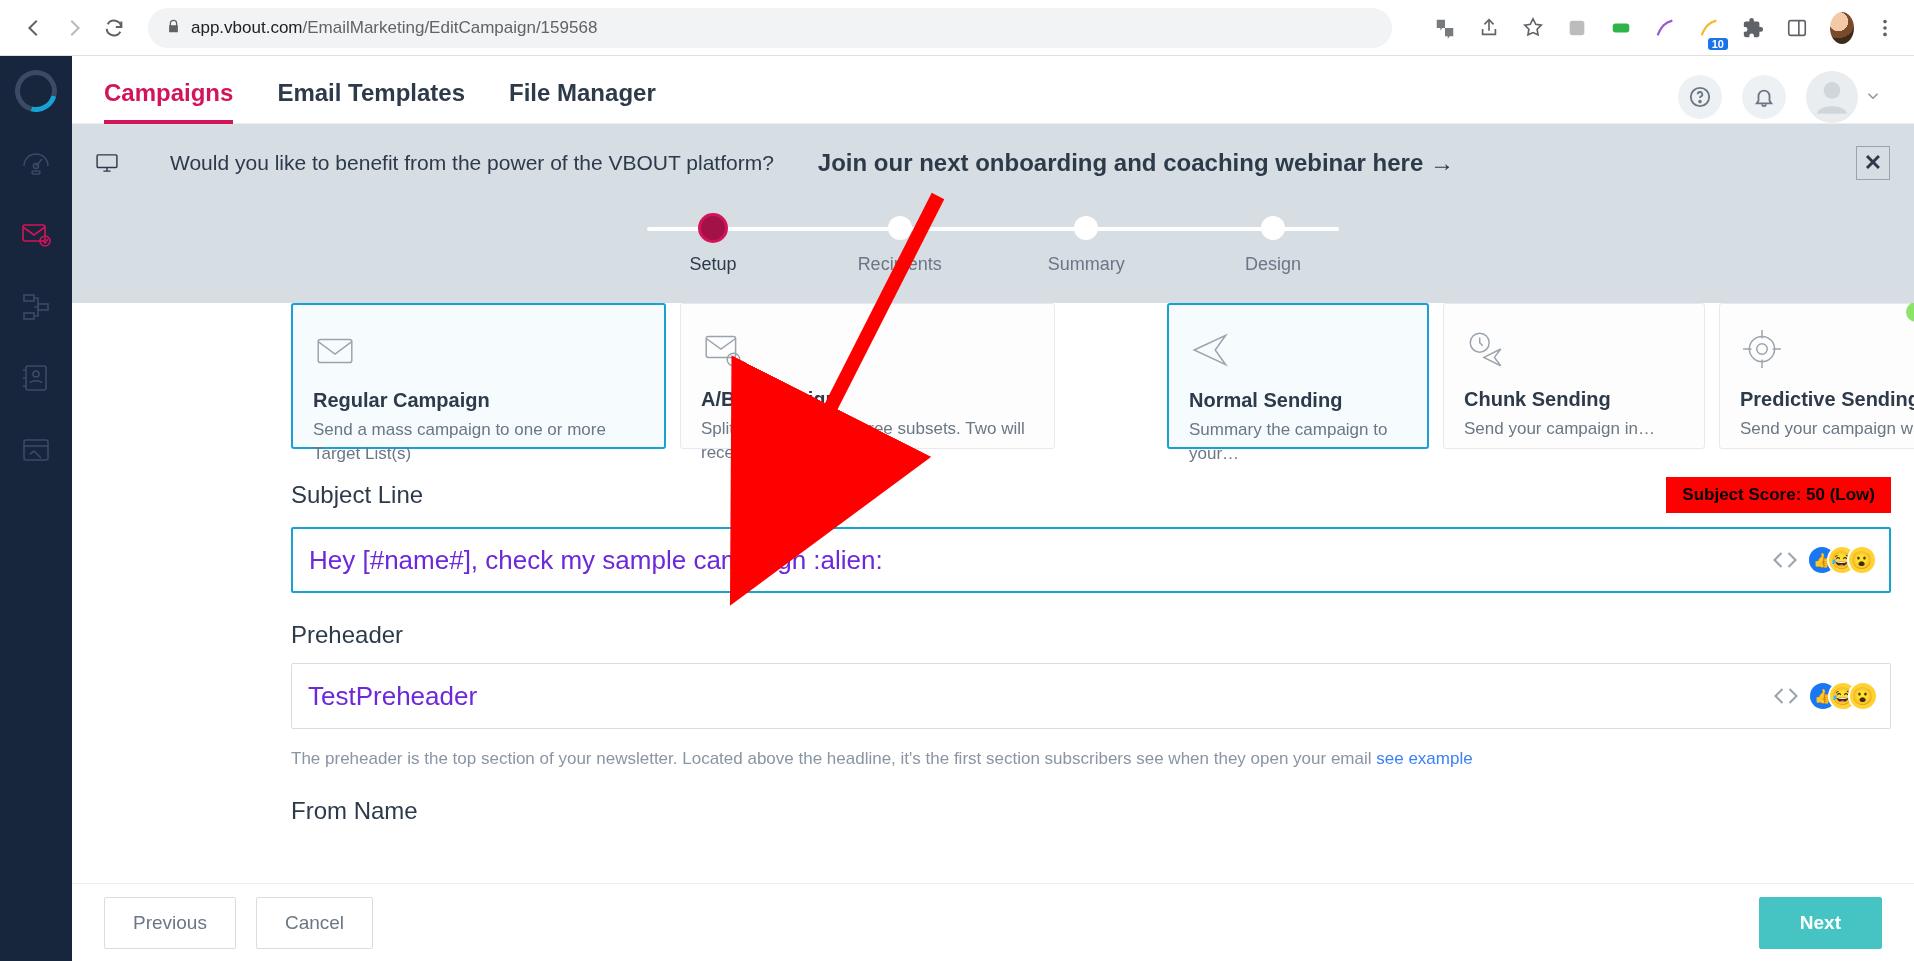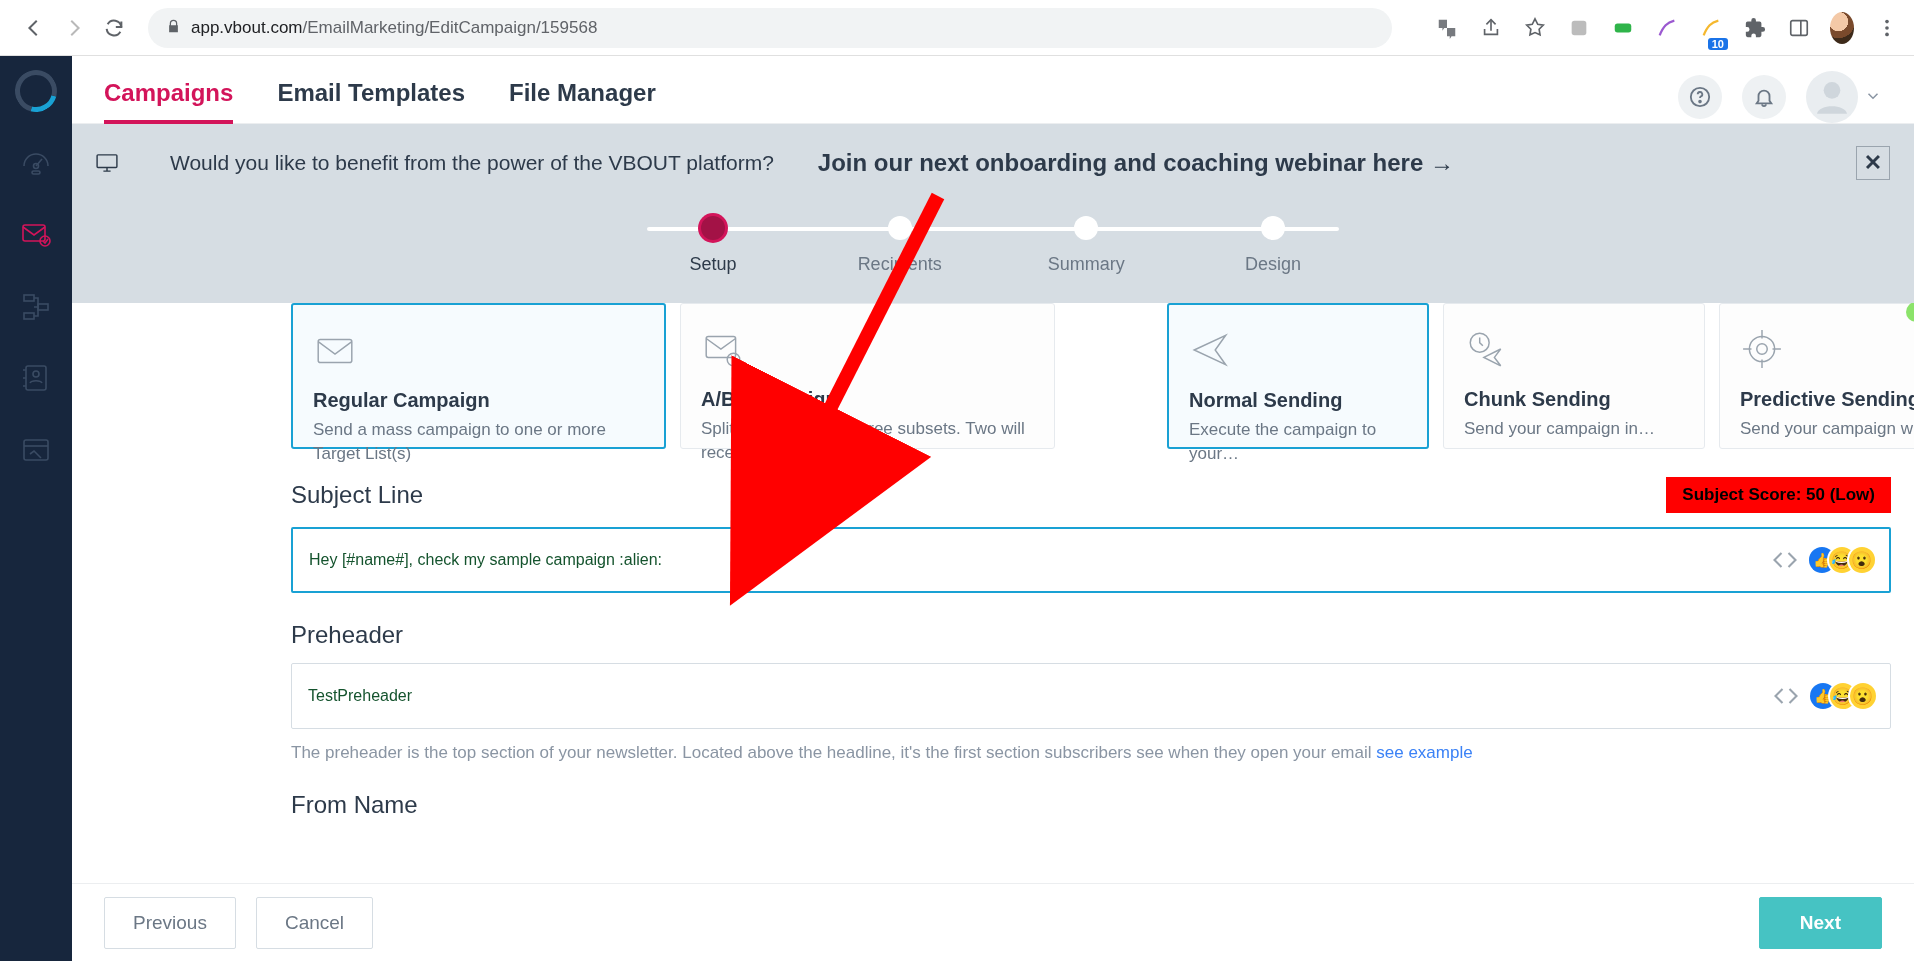--- a/index.html
+++ b/index.html
@@ -23,21 +23,21 @@
   .chrome .nav-btn { width:40px; height:40px; display:flex; align-items:center; justify-content:center; border-radius:50%; cursor:pointer; }
   .chrome .nav-btn svg { width:22px; height:22px; }
   .chrome .nav-btn.disabled svg { stroke:#b9b9b9; }
   .chrome .nav-btn.enabled svg { stroke:#5f6368; }
   .url-pill { flex:0 0 auto; margin-left:14px; height:40px; border-radius:22px; background:#f1f3f4; display:flex; align-items:center; padding:0 24px 0 18px; gap:10px; width:1244px; }
   .url-pill .lock svg{ width:15px; height:15px; fill:#5f6368;}
   .url-host { font-size:17px; color:#202124; }
   .url-path { font-size:17px; color:#606368; }
   .chrome-spacer { flex:1; }
   .chrome-right { display:flex; align-items:center; gap:20px; padding-right:8px; }
-  .chrome-right .cicon { width:24px; height:24px; display:flex; align-items:center; justify-content:flex-end; position:relative; cursor:pointer;}
+  .chrome-right .cicon { width:24px; height:24px; display:flex; align-items:center; justify-content:flex-start; position:relative; cursor:pointer;}
   .chrome-right .cicon svg{ width:22px; height:22px; }
   .badge10 { position:absolute; bottom:-10px; right:-6px; background:#1a73e8; color:#fff; font-size:11px; font-weight:700; padding:0 4px; border-radius:3px;}
   .avatar-img { width:32px; height:32px; border-radius:50%; background: radial-gradient(circle at 35% 30%, #f4c9a7 0 35%, #7a4a2c 36% 60%, #3d2a1a 61% 100%); }
 
   
   .viewport { flex:1; display:flex; min-height:0;}
 
   
   .sidebar { width:72px; background:var(--sidebar-bg); display:flex; flex-direction:column; align-items:center; padding-top:14px; gap:28px;}
   .sb-logo { width:42px; height:42px; border-radius:50%; border:5px solid #3a4b63; border-bottom-color:#19a1d4; transform:rotate(-30deg);}
@@ -91,34 +91,34 @@
   .group2 .card{ width:262px;}
   .gap-between { width:84px; flex:0 0 84px;}
   .pill-active { position:absolute; right:8px; top:-2px; background:#8be36a; color:#2e6b16; font-size:14px; font-weight:700; padding:2px 12px; border-radius:12px;}
 
   .section { margin-top:28px; margin-left:98px; width:1600px;}
   .section-label { font-size:24px; color:#2d3a4a; }
   .sub-row { display:flex; align-items:center; }
   .score-badge { margin-left:auto; background:#ff0000; color:#000; font-size:17px; font-weight:700; padding:8px 16px;}
   .text-input-wrap { margin-top:14px; border:1px solid #d6dde3; border-radius:2px; display:flex; align-items:center; padding:0 14px; height:66px; gap:16px;}
   .text-input-wrap.focused { border:2px solid #19a1d4;}
-  .text-input-wrap input { flex:1; border:none; outline:none; font-size:16px; color:#14532d; background:transparent; font-family:inherit;}
+  .text-input-wrap input { flex:1; border:none; outline:none; font-size:26px; color:#6d28d9; background:transparent; font-family:inherit;}
   .text-input-wrap input::placeholder{ color:#9aa4ae;}
   .inp-icon { cursor:pointer; display:flex; align-items:center;}
   .inp-icon.code svg{ width:28px; height:28px; stroke:#9aa4ae; fill:none; stroke-width:1.8;}
   .emoji-trio { display:flex; }
   .emoji-trio span{ width:26px; height:26px; border-radius:50%; display:inline-block; margin-left:-6px; box-shadow:0 0 0 2px #fff;}
   .emoji-trio span:nth-child(1){ background:#1877f2; position:relative;}
   .emoji-trio span:nth-child(1)::after{content:"👍"; position:absolute; inset:0; display:flex;align-items:center;justify-content:center; font-size:14px;}
   .emoji-trio span:nth-child(2){ background:#ffd233; position:relative;}
   .emoji-trio span:nth-child(2)::after{content:"😂"; position:absolute; inset:0; display:flex;align-items:center;justify-content:center; font-size:17px;}
   .emoji-trio span:nth-child(3){ background:#ffd233; position:relative;}
   .emoji-trio span:nth-child(3)::after{content:"😮"; position:absolute; inset:0; display:flex;align-items:center;justify-content:center; font-size:17px;}
 
-  .helper { margin-top:14px; font-size:17px; color:#8a95a3;}
+  .helper { margin-top:20px; font-size:17px; color:#8a95a3;}
   .helper a { color:var(--text-link); cursor:pointer; text-decoration:none;}
 
   
   .action-bar { height:78px; border-top:1px solid #eceef0; display:flex; align-items:center; padding:0 32px; gap:20px; background:#fff;}
   .btn { height:52px; padding:0 28px; border:1px solid #d6dde3; background:#fff; color:#6b7785; font-size:19px; cursor:pointer; border-radius:2px;}
   .btn.primary { background:#46c3c3; border-color:#46c3c3; color:#fff; font-weight:600; padding:0 40px;}
   .action-bar .spacer{ flex:1;}
 
   
   .arrow-overlay { position:absolute; left:0; top:0; pointer-events:none; z-index:50;}
@@ -360,21 +360,21 @@
           <div class="gap-between"></div>
           <div class="group2" style="display:flex; gap:14px;">
             <div class="card selected">
               <div class="cicon">
                   <svg viewBox="0 0 40 40">
                     <path d="M4 20l30-14-10 14 10 14z"></path>
                   </svg>
                 </div>
               <div class="body">
                   <h4>Normal Sending</h4>
-                  <p>Execute the campaign to your…</p>
+                  <p>Summary the campaign to your…</p>
                 </div>
             </div>
             <div class="card">
               <div class="cicon">
                   <svg viewBox="0 0 40 40">
                     <circle cx="14" cy="14" r="9"></circle>
                     <path d="M14 9v5l3 3"></path>
                     <path d="M18 28l16-8-6 8 6 8z"></path>
                   </svg>
                 </div>

